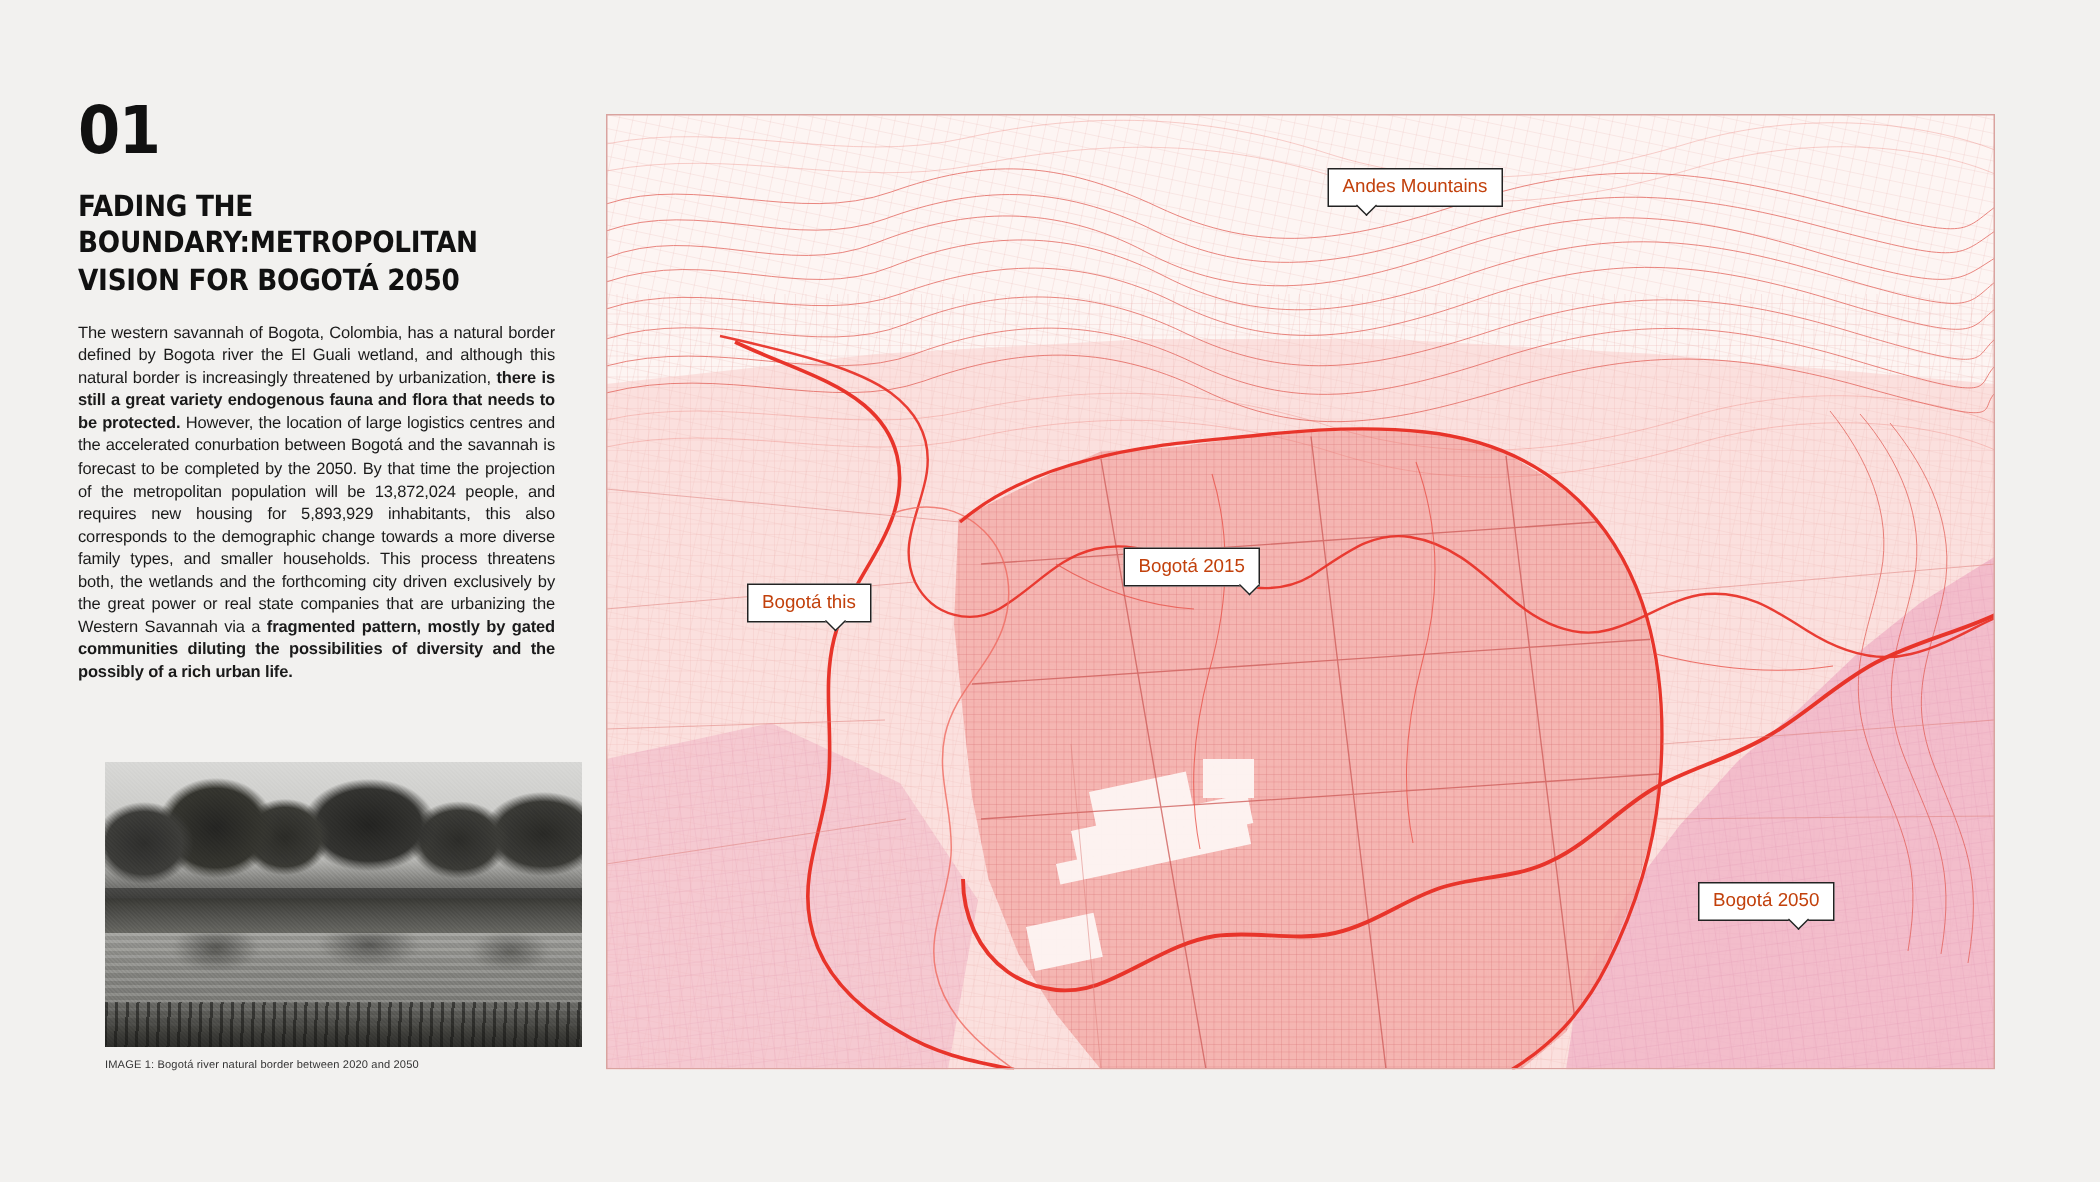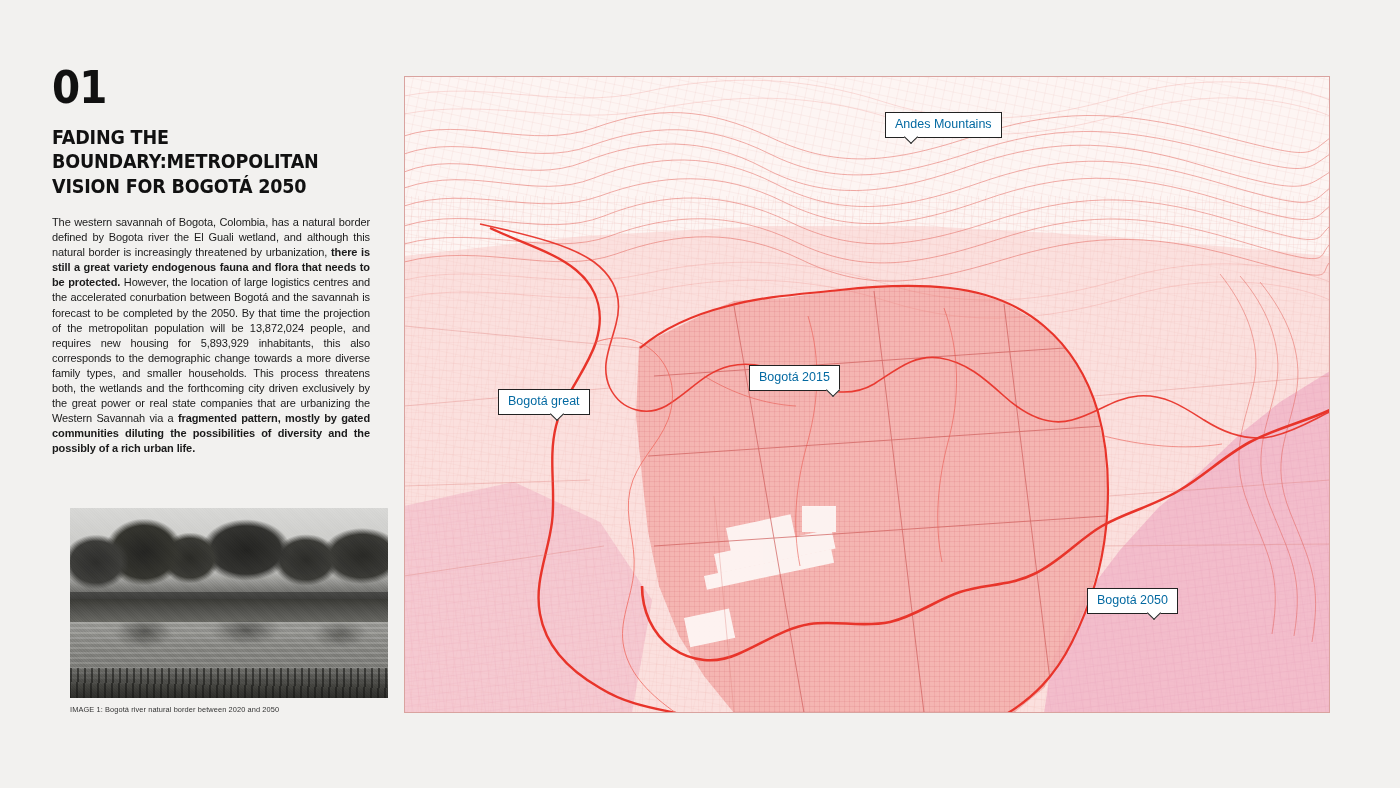--- a/index.html
+++ b/index.html
@@ -139,42 +139,42 @@
     background: #fdf5f3;
   }
   .map-svg { display: block; }
 
   
   .map-label {
     position: absolute;
     background: #ffffff;
     border: 1px solid #222;
     font-size: 12.5px;
-    color: #0369a1;
+    color: #c2410c;
     padding: 5px 9px 6px 9px;
     white-space: nowrap;
     line-height: 1;
   }
   .map-label::after {
     content: "";
     position: absolute;
     width: 9px; height: 9px;
     background: #ffffff;
     border-right: 1px solid #222;
     border-bottom: 1px solid #222;
     bottom: -5.5px;
     transform: rotate(45deg);
   }
   .lbl-andes { left: 481px; top: 36px; }
   .lbl-andes::after { left: 20px; }
   .lbl-b2020 { left: 345px; top: 289px; }
   .lbl-b2020::after { left: 78px; }
   .lbl-river { left: 94px; top: 313px; }
   .lbl-river::after { left: 53px; }
-  .lbl-b2050 { left: 683px; top: 512px; }
+  .lbl-b2050 { left: 728px; top: 512px; }
   .lbl-b2050::after { left: 61px; }
 </style>
 </head>
 <body>
 
 <div class="left-col">
   <div class="section-number">01</div>
   <h1 class="section-title">FADING THE BOUNDARY:METROPOLITAN VISION FOR BOGOTÁ 2050</h1>
   <p class="body-text">The western savannah of Bogota, Colombia, has a natural border defined by Bogota river the El Guali wetland, and although this natural border is increasingly threatened by urbanization, <b>there is still a great variety endogenous fauna and flora that needs to be protected.</b> However, the location of large logistics centres and the accelerated conurbation between Bogotá and the savannah is forecast to be completed by the 2050. By that time the projection of the metropolitan population  will be 13,872,024 people, and requires new housing for 5,893,929 inhabitants, this also corresponds to the demographic change towards a more diverse family types, and smaller households. This process threatens both, the wetlands and the forthcoming city driven exclusively by the great power or real state companies that are urbanizing the Western Savannah via a <b>fragmented pattern, mostly by gated communities diluting the possibilities of diversity and the possibly of a rich urban life.</b></p>
 </div>
@@ -338,15 +338,15 @@
         <path d="M690 320 L926 300"></path>
         <path d="M330 637 L310 420"></path>
       </g>
 
       <rect x="0.5" y="0.5" width="925" height="636" fill="none" stroke="#d9a39f" stroke-width="1"></rect>
     </g>
   </svg>
 
   <div class="map-label lbl-andes">Andes Mountains</div>
   <div class="map-label lbl-b2020">Bogotá 2015</div>
-  <div class="map-label lbl-river">Bogotá great</div>
+  <div class="map-label lbl-river">Bogotá this</div>
   <div class="map-label lbl-b2050">Bogotá 2050</div>
 </div>
 
 </body></html>

